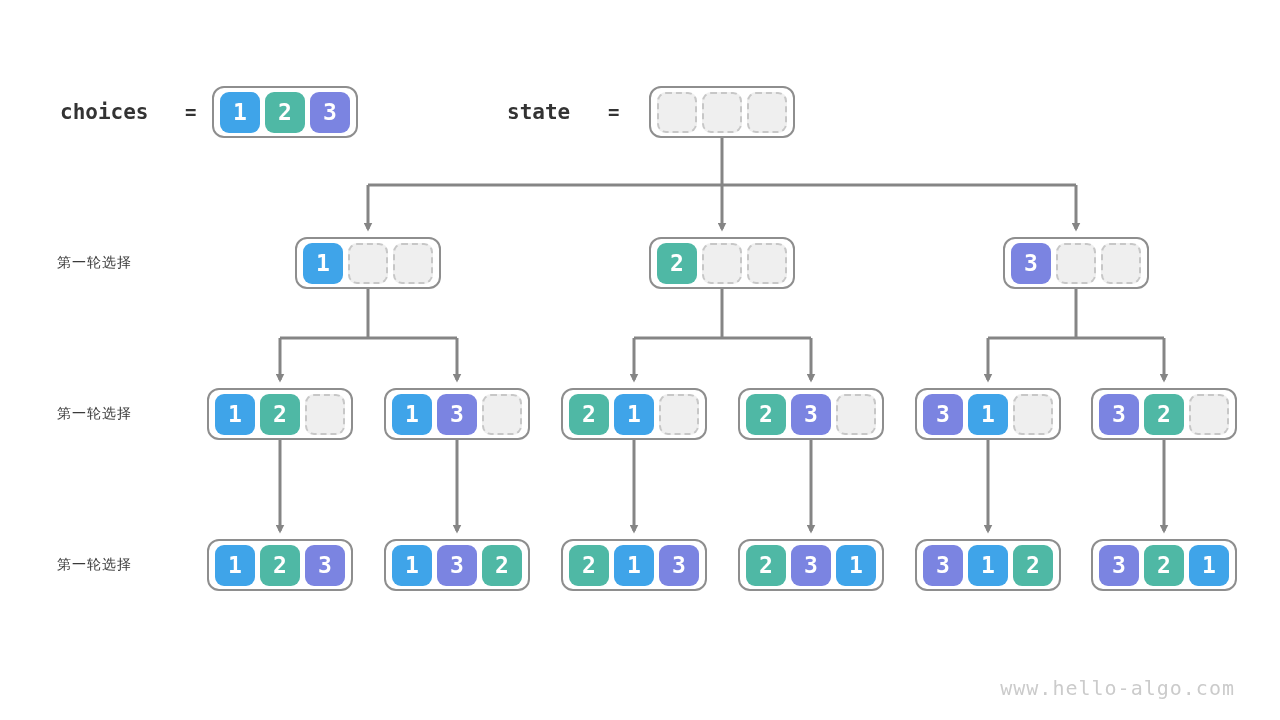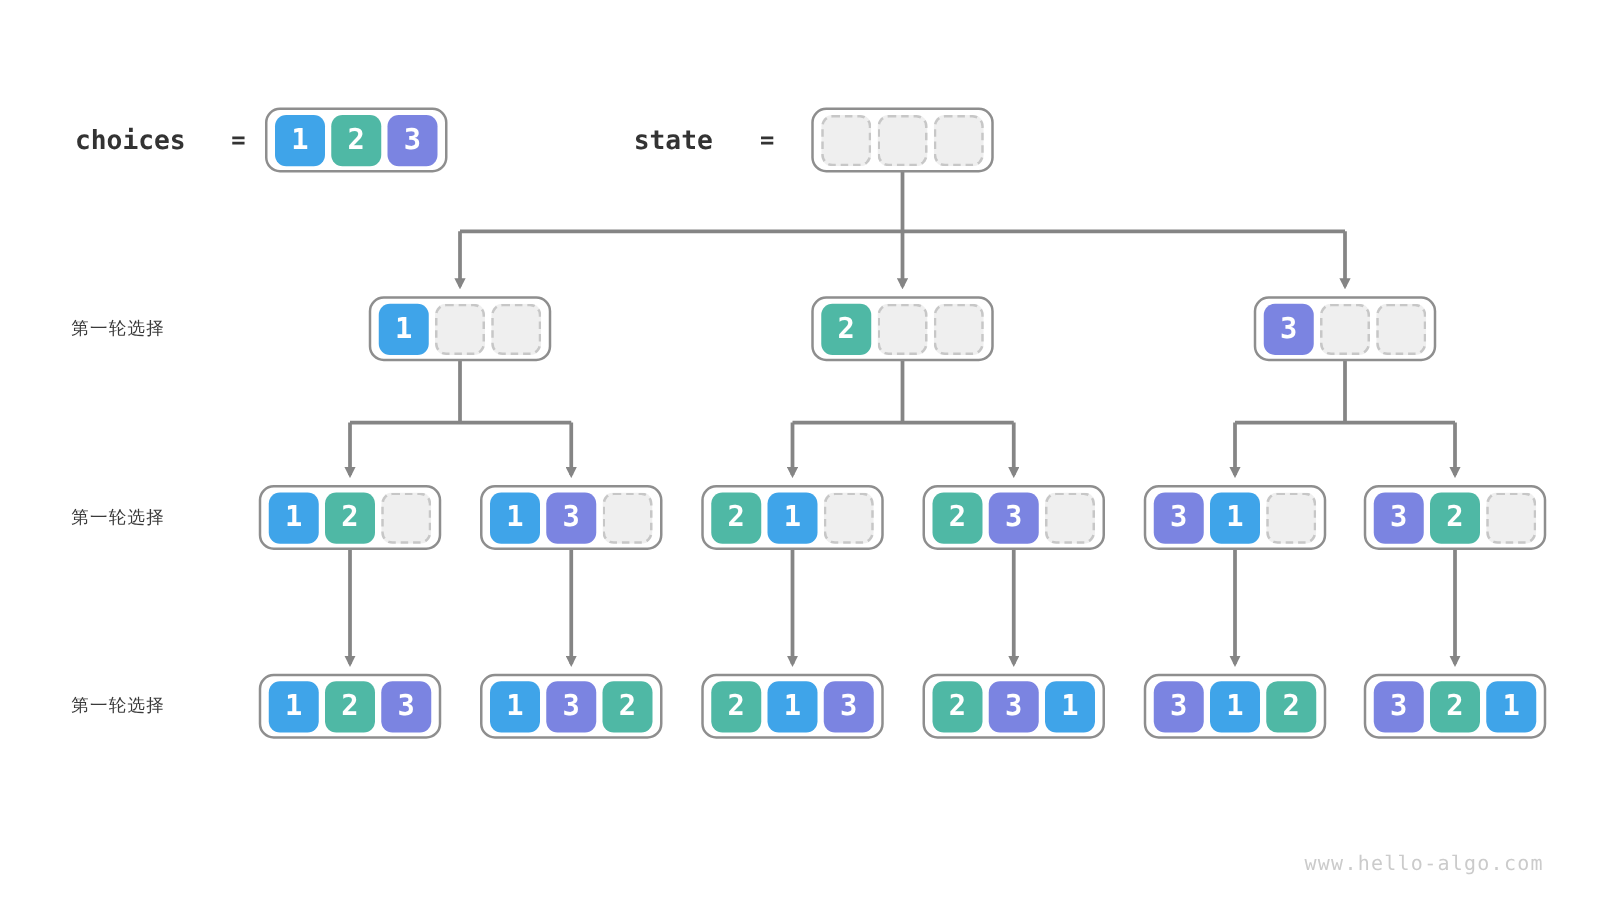--- a/index.html
+++ b/index.html
@@ -78,21 +78,21 @@
     left: 0; top: 0;
     width: 1280px;
     height: 720px;
     pointer-events: none;
   }
   .watermark {
     position: absolute;
     right: 45px;
     bottom: 20px;
     font-family: "DejaVu Sans Mono", monospace;
-    font-size: 16px;
+    font-size: 20px;
     color: #cbcbcb;
     letter-spacing: 1px;
   }
 </style>
 </head>
 <body>
 
 <div id="canvas">
 
   <svg id="connectors" width="1280" height="720" viewBox="0 0 1280 720" xmlns="http://www.w3.org/2000/svg">

